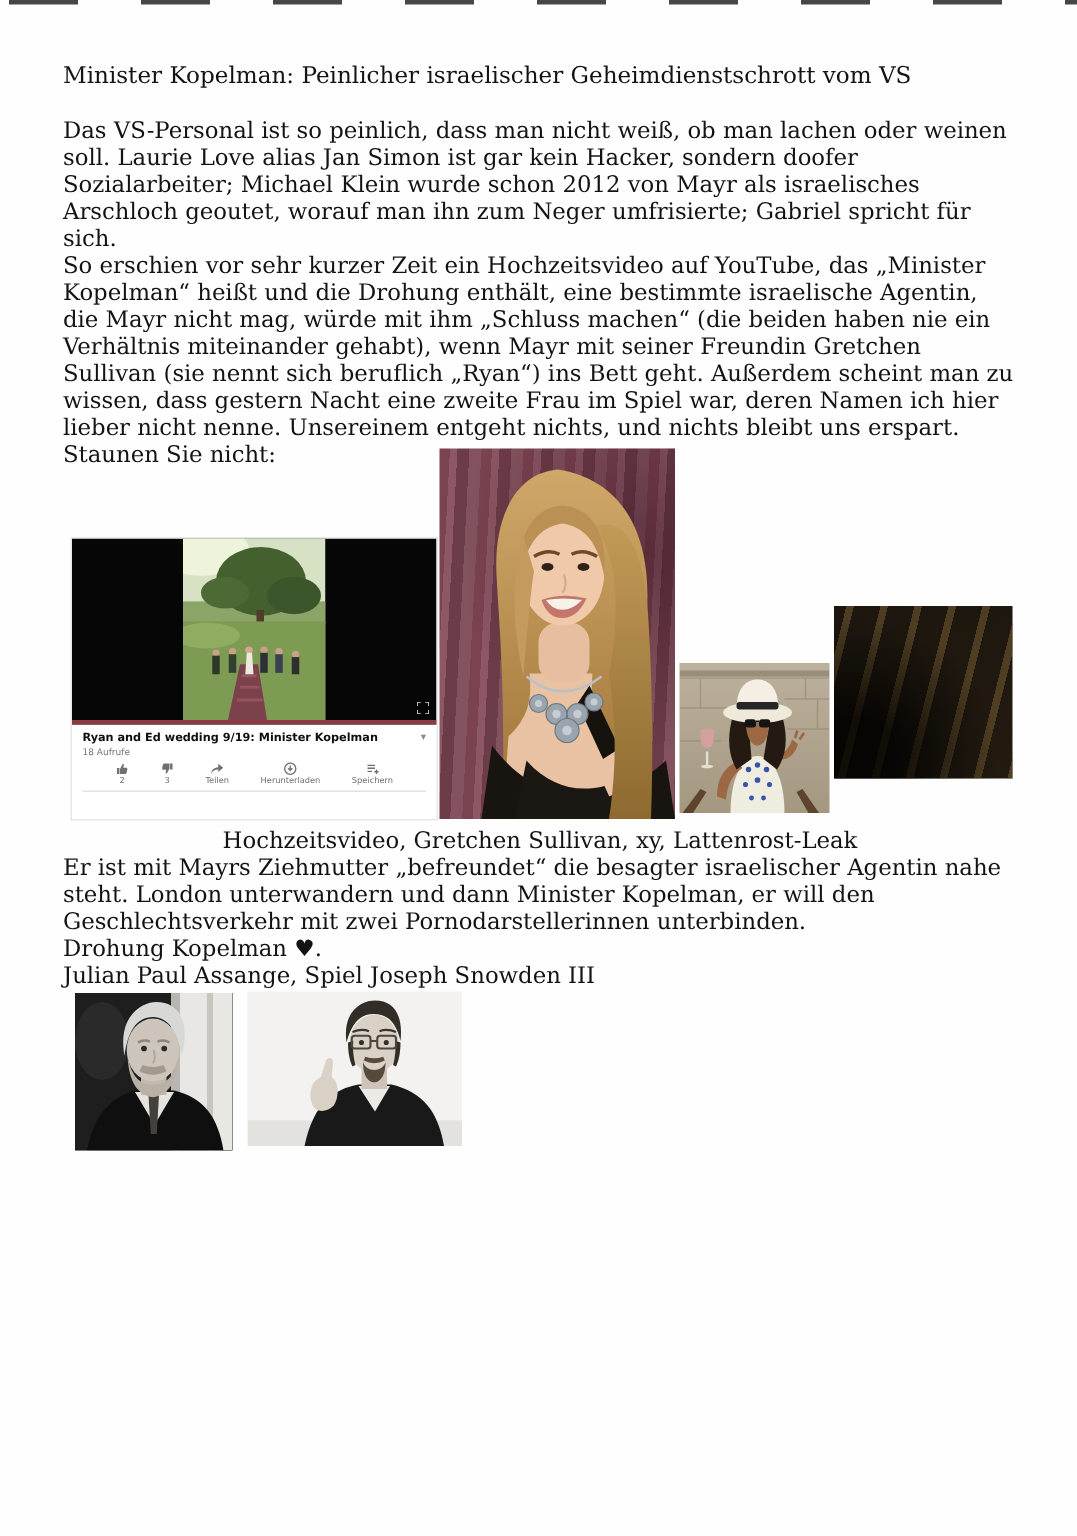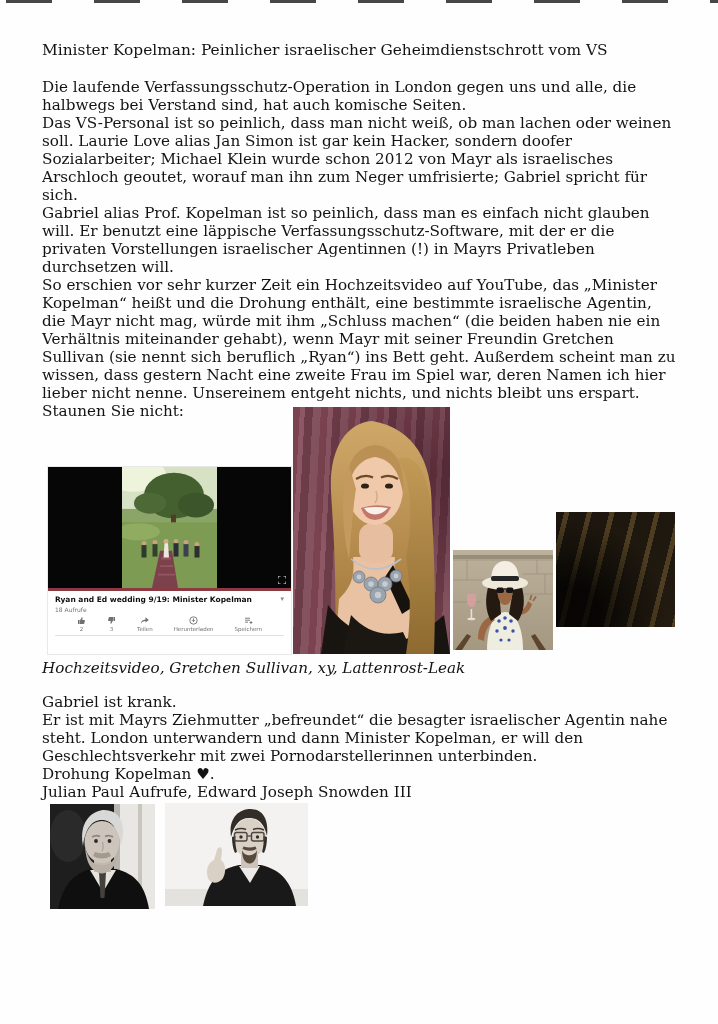--- a/index.html
+++ b/index.html
@@ -11,21 +11,21 @@
     font-family:"DejaVu Serif", serif;
     color:#131313;
   }
   .top-dashes{
     position:absolute;top:0;left:6px;right:0;height:3px;
     background:repeating-linear-gradient(90deg, rgba(25,25,25,.8) 0 46px, transparent 46px 88px);
   }
   .content{padding:42px 40px 0 42px;}
   .doc-title{font-size:15.4px;line-height:17px;margin:0 0 19px 0;}
   .doc-p{font-size:15.2px;line-height:18px;margin:0;max-width:640px;}
-  .caption{font-size:15.2px;line-height:18px;font-style:italic;margin:5px 0 16px 0;}
+  .caption{font-size:15.2px;line-height:18px;margin:5px 0 0 0;text-align:center;}
 
   
   .img-strip{position:relative;height:247px;margin-top:-13px;}
   .photo{position:absolute;overflow:hidden;}
 
   
   .yt{left:6px;top:60px;width:243px;height:187px;background:#ffffff;
       font-family:"DejaVu Sans", sans-serif;box-shadow:0 0 0 1px #e8e8e8;}
   .yt-video{position:relative;width:243px;height:124px;background:#060606;}
   .yt-clip{position:absolute;left:74px;top:0;width:95px;height:121px;}
@@ -71,23 +71,21 @@
 </style>
 </head>
 <body>
 
 <div class="page">
   <div class="top-dashes"></div>
 
   <div class="content">
     <p class="doc-title">Minister Kopelman: Peinlicher israelischer Geheimdienstschrott vom VS</p>
 
-    <p class="doc-p">Die laufende Verfassungsschutz-Operation in London gegen uns und alle, die halbwegs bei Verstand sind, hat auch komische Seiten.</p>
     <p class="doc-p">Das VS-Personal ist so peinlich, dass man nicht weiß, ob man lachen oder weinen soll. Laurie Love alias Jan Simon ist gar kein Hacker, sondern doofer Sozialarbeiter; Michael Klein wurde schon 2012 von Mayr als israelisches Arschloch geoutet, worauf man ihn zum Neger umfrisierte; Gabriel spricht für sich.</p>
-    <p class="doc-p">Gabriel alias Prof. Kopelman ist so peinlich, dass man es einfach nicht glauben will. Er benutzt eine läppische Verfassungsschutz-Software, mit der er die privaten Vorstellungen israelischer Agentinnen (!) in Mayrs Privatleben durchsetzen will.</p>
     <p class="doc-p">So erschien vor sehr kurzer Zeit ein Hochzeitsvideo auf YouTube, das „Minister Kopelman“ heißt und die Drohung enthält, eine bestimmte israelische Agentin, die Mayr nicht mag, würde mit ihm „Schluss machen“ (die beiden haben nie ein Verhältnis miteinander gehabt), wenn Mayr mit seiner Freundin Gretchen Sullivan (sie nennt sich beruflich „Ryan“) ins Bett geht. Außerdem scheint man zu wissen, dass gestern Nacht eine zweite Frau im Spiel war, deren Namen ich hier lieber nicht nenne. Unsereinem entgeht nichts, und nichts bleibt uns erspart.</p>
     <p class="doc-p">Staunen Sie nicht:</p>
 
     <div class="img-strip">
 
       <div class="photo yt">
         <div class="yt-video">
           <div class="yt-clip">
             <svg viewBox="0 0 95 127" width="95" height="121" preserveAspectRatio="none">
               <rect width="95" height="127" fill="#d7e2c4"></rect>
@@ -253,24 +251,23 @@
           <rect x="17.6" y="59" width="1.6" height="9" fill="#e5e0d2"></rect>
           <ellipse cx="18.4" cy="69" rx="4" ry="1.2" fill="#e5e0d2"></ellipse>
         </svg>
       </div>
 
       <div class="photo ph-latten"></div>
     </div>
 
     <p class="caption">Hochzeitsvideo, Gretchen Sullivan, xy, Lattenrost-Leak</p>
 
-    <p class="doc-p">Gabriel ist krank.</p>
     <p class="doc-p">Er ist mit Mayrs Ziehmutter „befreundet“ die besagter israelischer Agentin nahe steht. London unterwandern und dann Minister Kopelman, er will den Geschlechtsverkehr mit zwei Pornodarstellerinnen unterbinden.</p>
     <p class="doc-p">Drohung Kopelman ♥.</p>
-    <p class="doc-p">Julian Paul Aufrufe, Edward Joseph Snowden III</p>
+    <p class="doc-p">Julian Paul Assange, Spiel Joseph Snowden III</p>
 
     <div class="bottom-photos">
       <div class="photo ph-assange">
         <svg viewBox="0 0 105 105" width="105" height="105">
           <rect width="105" height="105" fill="#1e1e1e"></rect>
           <ellipse cx="18" cy="32" rx="18" ry="26" fill="#2a2a2a"></ellipse>
           <rect x="66" width="39" height="105" fill="#e9e7e4"></rect>
           <rect x="64" width="6" height="105" fill="#b9b5b0"></rect>
           <rect x="88" width="4" height="105" fill="#c8c4be"></rect>
           <path d="M8 105 C13 80 24 70 40 65 L66 65 C86 70 95 82 99 105 Z" fill="#0f0f0f"></path>

